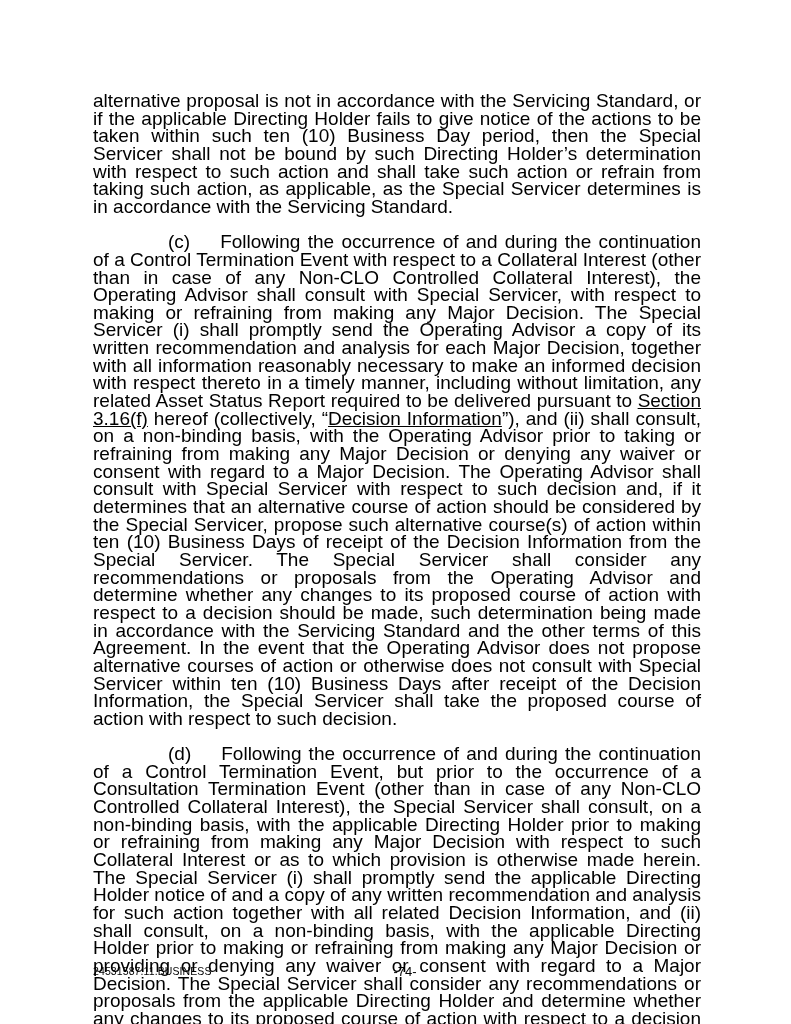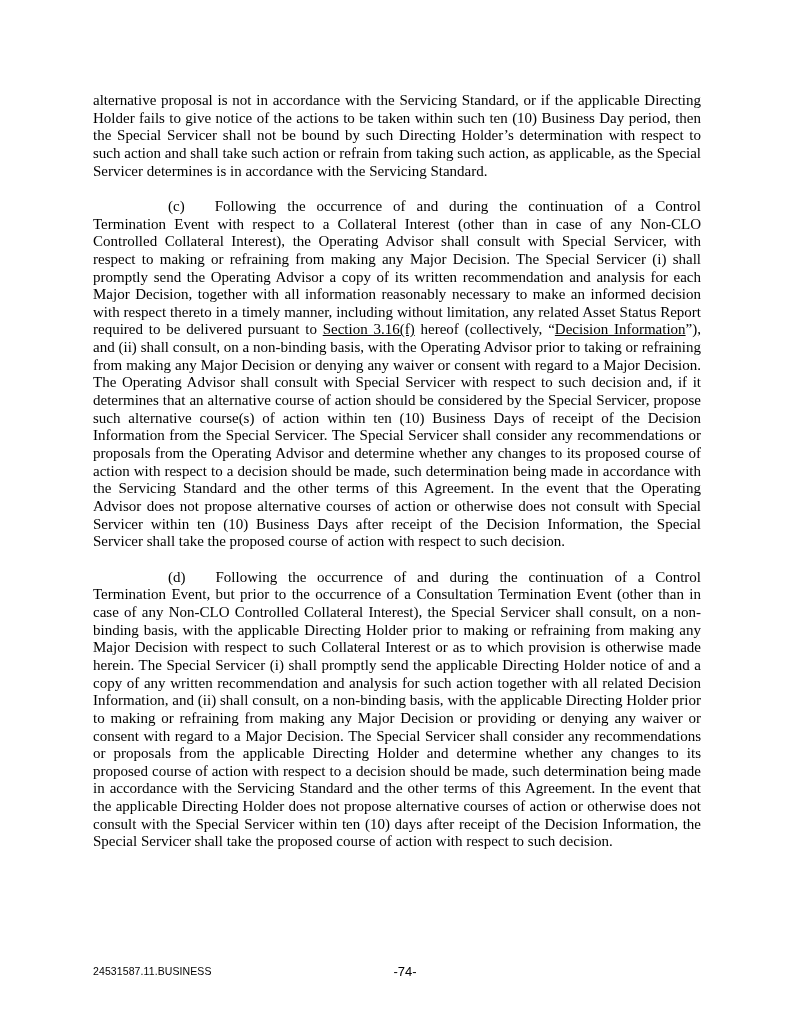--- a/index.html
+++ b/index.html
@@ -17,25 +17,24 @@
     color: #000000;
   }
   .doc-body {
     position: absolute;
     left: 93px;
     top: 92px;
     width: 608px;
   }
   .doc-body p {
     margin: 0 0 17.6px 0;
-    font-size: 15px;
+    font-size: 19px;
     line-height: 17.65px;
     text-align: justify;
     color: #000000;
-    font-family: Liberation Serif, serif;
   }
   .doc-body p.indented {
     text-indent: 75px;
   }
   .doc-body p:last-child {
     margin-bottom: 16px;
   }
   .u {
     text-decoration: underline;
   }

